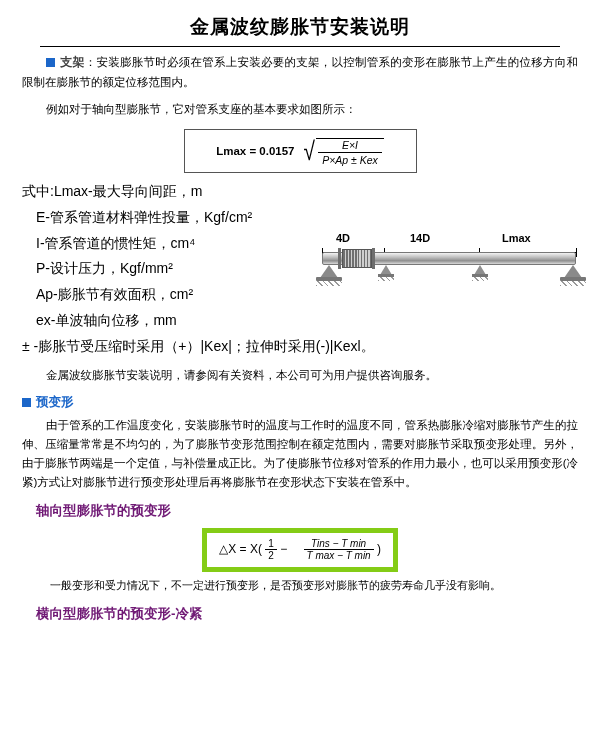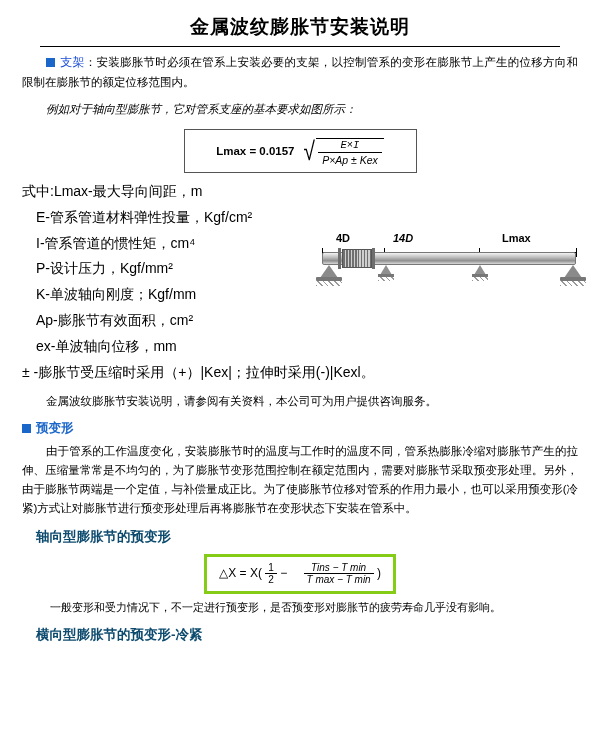--- a/index.html
+++ b/index.html
@@ -58,27 +58,27 @@
   .sq {
     display: inline-block;
     width: 9px;
     height: 9px;
     background: #1b66c9;
     margin-right: 5px;
     vertical-align: -1px;
   }
   .inline-head {
     font-size: 12px;
-    font-weight: normal;
-    color: #1d4ed8;
+    font-weight: bold;
+    color: #404040;
   }
   .sub-head {
     font-size: 13.5px;
     font-weight: bold;
-    color: #0c4a6e;
+    color: #701a75;
     margin: 10px 0 4px 14px;
   }
   .para-block {
     margin-top: 6px;
   }
   .formula-box {
     margin: 10px auto 6px auto;
     width: 215px;
     border: 1px solid #555;
     padding: 6px 8px;
@@ -111,21 +111,20 @@
     padding: 0 2px;
     margin-top: 2px;
     position: relative;
   }
   .frac .num {
     display: block;
     border-bottom: 1px solid #000;
     font-style: italic;
     font-size: 10.5px;
     padding: 0 4px 1px 4px;
-    font-family: Liberation Mono, monospace;
   }
   .frac .den {
     display: block;
     font-style: italic;
     font-size: 10.5px;
     padding: 1px 4px 0 4px;
   }
   .legend-list {
     margin: 6px 0 0 0;
     width: 265px;
@@ -275,21 +274,21 @@
     height: 21px;
     background: #6e6e6e;
   }
   .eq-center {
     text-align: center;
     font-size: 12px;
     margin: 8px 0 4px 0;
   }
   .eq-box {
     display: inline-block;
-    border: 3px solid #84cc16;
+    border: 5px solid #84cc16;
     padding: 5px 12px;
     background: #fff;
   }
   .frac2 {
     display: inline-block;
     vertical-align: middle;
     text-align: center;
     font-size: 10px;
     line-height: 1.15;
   }
@@ -327,38 +326,37 @@
 
   <div class="title">金属波纹膨胀节安装说明</div>
   <div class="title-rule"></div>
 
   <div class="content">
 
     <p class="indent para-block">
       <span class="sq"></span><span class="inline-head">支架</span>：<span>安装膨胀节时必须在管系上安装必要的支架，以控制管系的变形在膨胀节上产生的位移方向和限制在膨胀节的额定位移范围内。</span>
     </p>
 
-    <p class="indent" style="margin-top:8px;font-style:italic;">例如对于轴向型膨胀节，它对管系支座的基本要求如图所示：</p>
+    <p class="indent" style="margin-top:8px;">例如对于轴向型膨胀节，它对管系支座的基本要求如图所示：</p>
 
     <div class="formula-box">
       <span class="lhs">Lmax = 0.0157</span>
       <span class="sqrt">
         <span class="sqrt-sign">√</span><span class="frac">
           <span class="num">E×I</span>
           <span class="den">P×Ap ± Kex</span>
         </span>
       </span>
     </div>
 
     <div class="legend-list">
       <div class="l0">式中:Lmax-最大导向间距，m</div>
       <div class="l1">E-管系管道材料弹性投量，Kgf/cm²</div>
       <div class="l1">I-管系管道的惯性矩，cm⁴</div>
       <div class="l1">P-设计压力，Kgf/mm²</div>
-      <div class="l1">K-单波轴向刚度；Kgf/mm</div>
       <div class="l1">Ap-膨胀节有效面积，cm²</div>
       <div class="l1">ex-单波轴向位移，mm</div>
       <div class="l0" style="width:540px;">± -膨胀节受压缩时采用（+）|Kex|；拉伸时采用(-)|Kexl。</div>
     </div>
 
     <p class="indent" style="margin-top:6px;">金属波纹膨胀节安装说明，请参阅有关资料，本公司可为用户提供咨询服务。</p>
 
     <div class="sec-head">
       <span class="sq"></span><span>预变形</span>
     </div>
@@ -386,21 +384,21 @@
 
     <div class="note-line" style="">一般变形和受力情况下，不一定进行预变形，是否预变形对膨胀节的疲劳寿命几乎没有影响。</div>
 
     <div class="sub-head">横向型膨胀节的预变形-冷紧</div>
 
   </div>
 
   <div class="diagram-wrap">
     <div class="dim-row">
       <span class="dim-label" style="left:22px;">4D</span>
-      <span class="dim-label" style="left:79px;font-style:italic;">14D</span>
+      <span class="dim-label" style="left:96px;">14D</span>
       <span class="dim-label" style="left:188px;">Lmax</span>
     </div>
     <div class="dim-lines">
       <span class="dim-tick" style="left:8px;"></span>
       <span class="dim-seg" style="left:8px; width:62px;"></span>
       <span class="dim-tick" style="left:70px;"></span>
       <span class="dim-seg" style="left:70px; width:95px;"></span>
       <span class="dim-tick" style="left:165px;"></span>
       <span class="dim-seg" style="left:165px; width:97px;"></span>
       <span class="dim-tick" style="left:262px;"></span>

